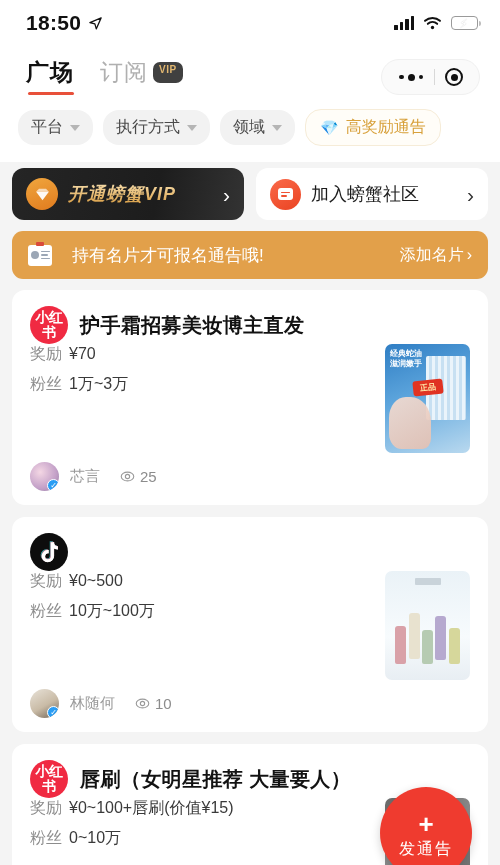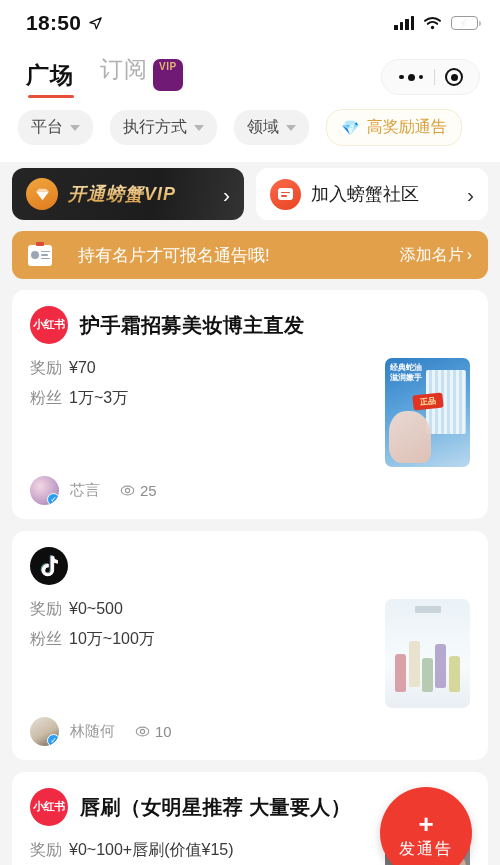--- a/index.html
+++ b/index.html
@@ -46,42 +46,42 @@
   }
   .tabs { display:flex; align-items:flex-end; gap:26px; }
   .tab { position:relative; padding-bottom:9px; cursor:pointer; }
   .tab .tlabel { font-size:23px; color:#b0b0b0; font-weight:400; letter-spacing:1px;margin-top:48px; }
   .tab.active .tlabel { color:#111; font-weight:700; }
   .tab.active:after {
     content:""; position:absolute; left:2px; bottom:2px; width:46px; height:3.5px;
     background:#e8503a; border-radius:2px;
   }
   .vip-badge {
-    display:inline-block; background:#701a75; color:#e2b770;
-    font-size:10px; font-weight:700; padding:2px 6px 19px; border-radius:7px;
+    display:inline-block; background:#404040; color:#e2b770;
+    font-size:10px; font-weight:700; padding:2px 6px 8px; border-radius:7px;
     vertical-align:7px; margin-left:5px; letter-spacing:.5px;
   }
   .capsule {
     display:flex; align-items:center; background:#fafafa; border:1px solid #f0f0f0;
     border-radius:20px; height:36px; padding:0 6px; gap:0;
   }
   .cap-dots { display:flex; align-items:center; gap:4px; padding:0 11px; }
   .cap-dots i { width:4.5px; height:4.5px; border-radius:50%; background:#111; display:block; }
   .cap-dots i.big { width:7px; height:7px; }
   .cap-div { width:1px; height:16px; background:#d8d8d8; }
   .cap-target { padding:0 10px; display:flex; align-items:center; }
   .cap-target .ring {
     width:18px; height:18px; border:2px solid #111; border-radius:50%;
     display:flex; align-items:center; justify-content:center;
   }
   .cap-target .ring:after { content:""; width:7px; height:7px; background:#111; border-radius:50%; }
 
   
   .filters {
-    background:#fff; display:flex; align-items:center; gap:17px;
+    background:#fff; display:flex; align-items:center; gap:10px;
     padding:5px 16px 16px 18px;
   }
   .chip {
     display:flex; align-items:center; gap:7px; background:#f2f2f2;
     border-radius:16px; padding:7px 13px; font-size:16px; color:#4a4a4a; cursor:pointer;
   }
   .caret { width:0; height:0; border-left:5.5px solid transparent; border-right:5.5px solid transparent;
            border-top:6px solid #b5b5b5; }
   .chip-gold {
     background:#fffdf8; border:1px solid #f6ecd8; color:#d8a13c;
@@ -124,21 +124,21 @@
   .chat-circle .bub:before, .chat-circle .bub:after {
     content:""; position:absolute; left:3px; height:1.6px; background:#ef5232; border-radius:1px;
   }
   .chat-circle .bub:before { top:3.5px; width:9px; }
   .chat-circle .bub:after  { top:7px;  width:6px; }
   .community-text { font-size:18px; color:#1c1c1c; }
 
   
   .notice {
     margin:11px 12px 0 12px; height:48px; background:#e5a košt; background:#e2a04a;
-    border-radius:11px; display:flex; align-items:center; padding:16px 16px; gap:26px; cursor:pointer;
+    border-radius:11px; display:flex; align-items:center; padding:16px 16px; gap:20px; cursor:pointer;
   }
   .id-card {
     width:24px; height:21px; background:#fff; border-radius:3px; position:relative; flex:0 0 24px;
     display:flex; align-items:center; padding-left:3px; gap:2px;
   }
   .id-card .ph { width:8px; height:8px; border-radius:50%; background:#9ba6b5; }
   .id-card .ln { display:flex; flex-direction:column; gap:2px; }
   .id-card .ln i { display:block; height:1.6px; background:#9ba6b5; border-radius:1px; }
   .id-card .ln i:nth-child(1){width:9px;}
   .id-card .ln i:nth-child(2){width:7px;}
@@ -152,24 +152,24 @@
 
   
   .feed { padding:11px 12px 0 12px; display:flex; flex-direction:column; gap:12px; }
   .card { background:#fff; border-radius:13px; padding:16px 18px 14px 18px; position:relative; cursor:pointer; }
   .card-head { display:flex; align-items:center; gap:12px; }
   .plat {
     width:38px; height:38px; border-radius:50%; flex:0 0 38px;
     display:flex; align-items:center; justify-content:center; overflow:hidden;
   }
   .plat.xhs { background:#f02a42; }
-  .plat.xhs span { color:#fff; font-size:11px; font-weight:700; line-height:1.05; text-align:center; letter-spacing:-.5px;}
+  .plat.xhs span { color:#fff; font-size:14px; font-weight:700; line-height:1.05; text-align:center; letter-spacing:-.5px;}
   .plat.dy { background:#0d0d0d; }
   .card-title { font-size:20px; font-weight:700; color:#121212; letter-spacing:.4px; }
-  .card-body { display:flex; margin-top:14px; }
+  .card-body { display:flex; }
   .meta { flex:1; }
   .meta-row { font-size:16px; color:#8c8c8c; margin-bottom:9px; }
   .meta-row b { color:#3a3a3a; font-weight:400; margin-left:7px; }
   .thumb { width:85px; height:109px; border-radius:7px; flex:0 0 85px; overflow:hidden; position:relative; }
   .card-foot { display:flex; align-items:center; gap:11px; margin-top:9px; }
   .avatar { width:29px; height:29px; border-radius:50%; position:relative; flex:0 0 29px; overflow:hidden; }
   .avatar .vcheck {
     position:absolute; right:-1px; bottom:-1px; width:13px; height:13px; border-radius:50%;
     background:#2a9df4; border:1.6px solid #fff; color:#fff; font-size:8px;
     display:flex; align-items:center; justify-content:center; line-height:1;

